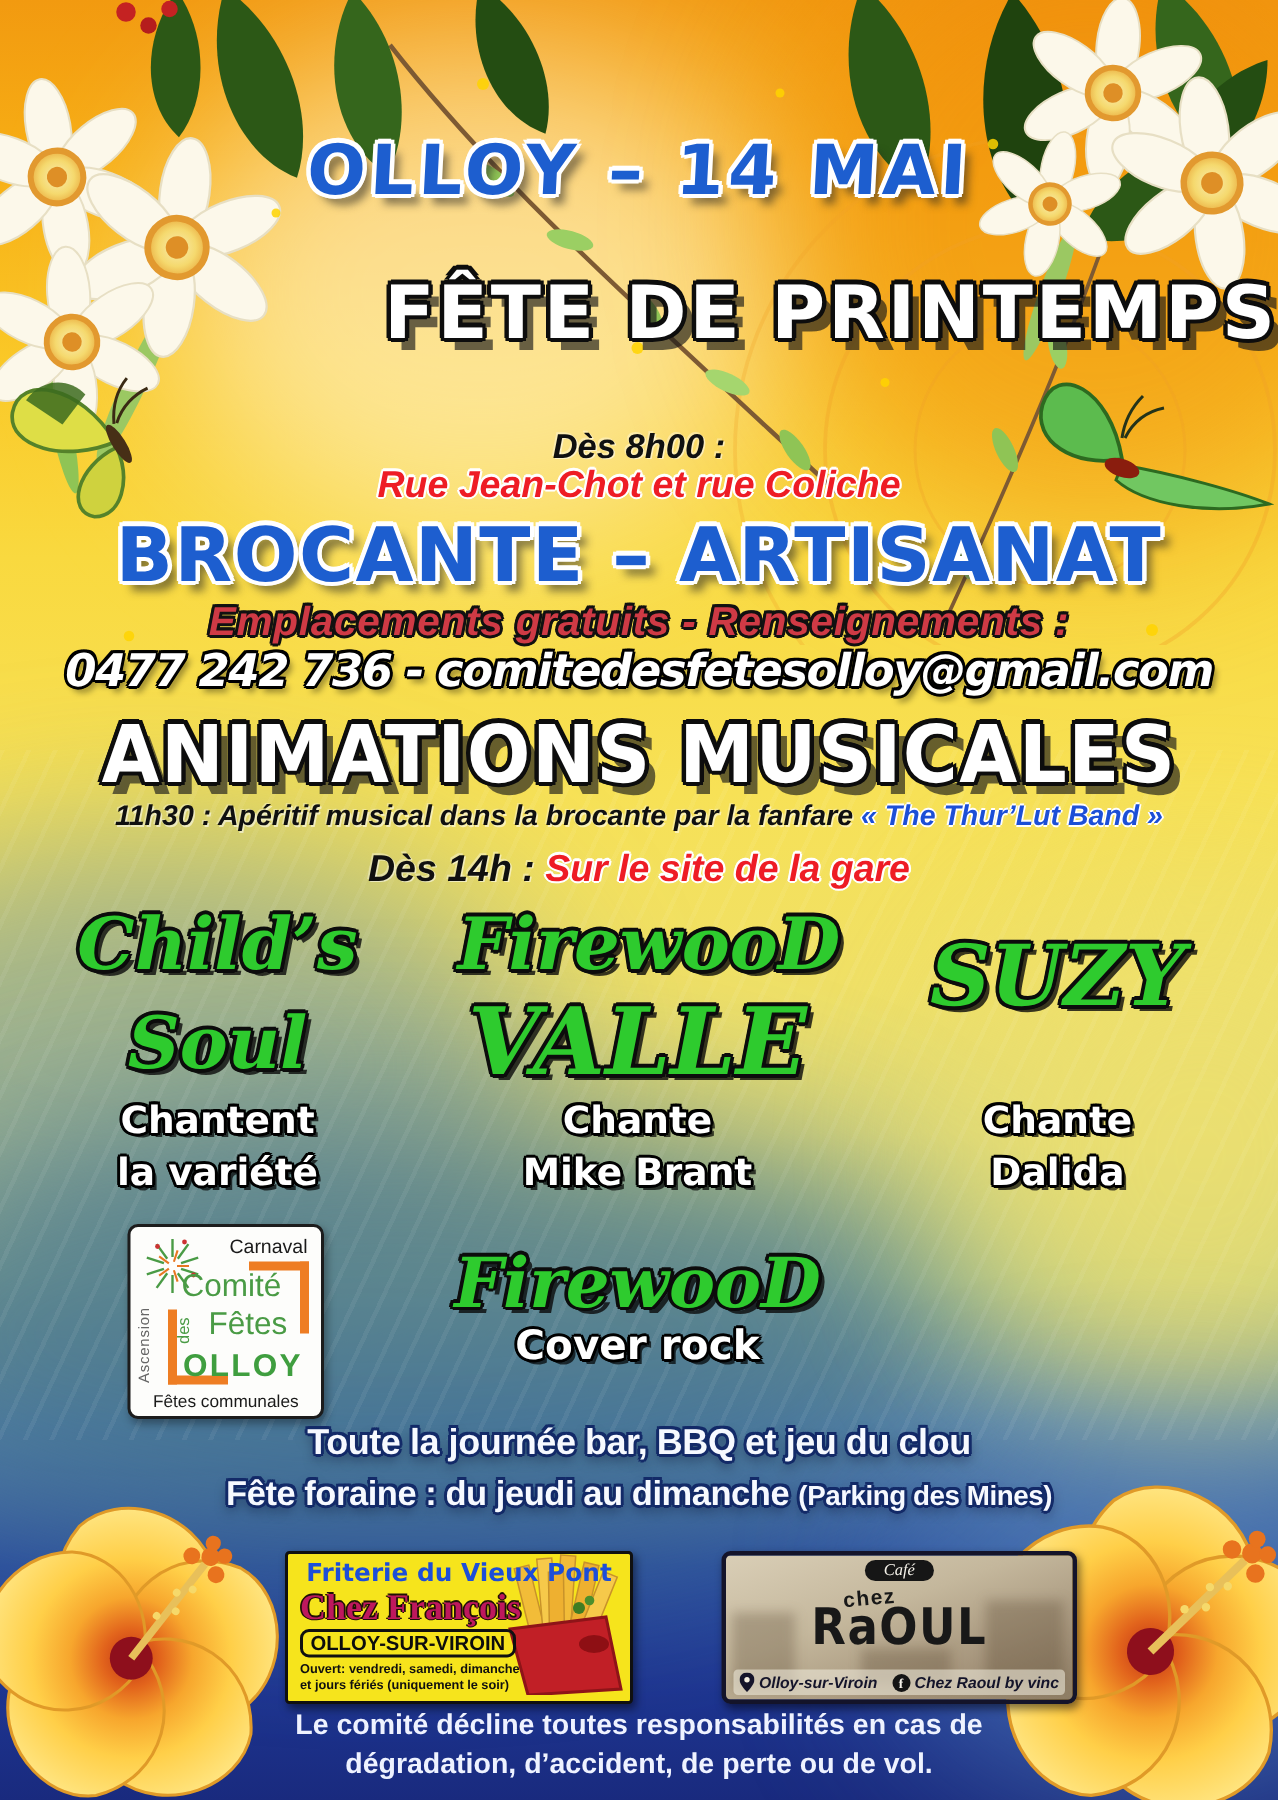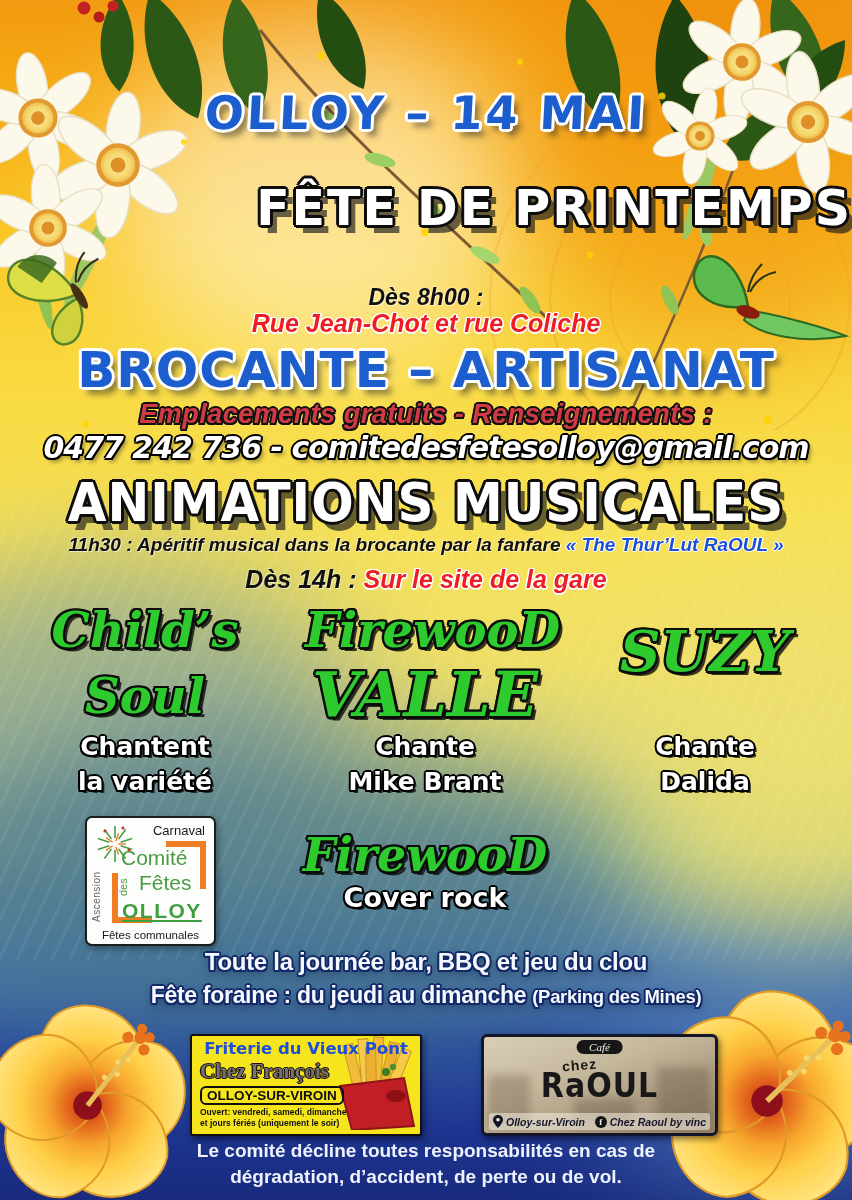--- a/index.html
+++ b/index.html
@@ -73,36 +73,36 @@
     border-radius:7px;box-shadow:2px 3px 6px rgba(0,0,0,.35);font-family:"Liberation Sans",sans-serif;}
   .logo .carnaval{position:absolute;top:5px;right:9px;font-size:13px;color:#1a1a1a;}
   .logo .br-tr{position:absolute;top:23px;right:8px;width:34px;height:42px;
     border-top:6px solid #ee7d23;border-right:6px solid #ee7d23;}
   .logo .br-bl{position:absolute;bottom:21px;left:25px;width:34px;height:44px;
     border-bottom:6px solid #ee7d23;border-left:6px solid #ee7d23;}
   .logo .comite{position:absolute;top:28px;left:34px;font-size:21px;color:#4a9b45;}
   .logo .des{position:absolute;left:30px;top:78px;transform:rotate(-90deg);transform-origin:0 0;
     font-size:11px;color:#4a9b45;}
   .logo .fetes{position:absolute;top:53px;left:52px;font-size:21px;color:#4a9b45;}
-  .logo .olloy{position:absolute;top:81px;left:35px;font-size:21px;font-weight:bold;letter-spacing:1.5px;color:#3f9e3f;text-decoration:underline;}
+  .logo .olloy{position:absolute;top:81px;left:35px;font-size:21px;font-weight:bold;letter-spacing:1.5px;color:#3f9e3f;}
   .logo .asc{position:absolute;left:4px;top:104px;transform:rotate(-90deg);transform-origin:0 0;
     font-size:10px;color:#666;letter-spacing:.5px;}
   .logo .communales{position:absolute;bottom:3px;left:0;right:0;text-align:center;font-size:11.5px;color:#1a1a1a;}
 
   .l-foot1{top:948px;font-size:24px;font-weight:bold;letter-spacing:-.3px;}
   .l-foot2{top:982px;font-size:23px;font-weight:bold;letter-spacing:-.3px;}
   .l-foot2 .paren{font-size:18.5px;}
 
   
   .friterie{left:190px;top:1034px;width:228px;height:98px;background:#f6e41c;border:2px solid #101010;
     border-radius:3px;box-shadow:2px 3px 6px rgba(0,0,10,.5);overflow:hidden;}
   .friterie .ftitle{position:absolute;top:3px;left:0;right:0;text-align:center;font-size:16.5px;
     font-weight:bold;color:#1d4ed8;font-family:"DejaVu Sans",sans-serif;}
   .friterie .fname{position:absolute;top:23px;left:8px;font-family:"Liberation Serif",serif;
-    font-weight:bold;font-size:21px;color:#737373;
+    font-weight:bold;font-size:24px;color:#be185d;
     text-shadow:-1.2px 0 0 #201005,1.2px 0 0 #201005,0 -1.2px 0 #201005,0 1.2px 0 #201005;}
   .friterie .fcity{position:absolute;top:50px;left:8px;border:2.5px solid #101010;border-radius:6px;
     padding:0 5px;font-size:13.5px;font-weight:bold;color:#0d0d0d;}
   .friterie .fhours{position:absolute;bottom:5px;left:8px;width:155px;font-size:8.5px;font-weight:bold;
     color:#101010;line-height:1.3;}
   .friterie svg{position:absolute;right:0;top:0;}
 
   
   .raoul{left:461px;top:1034px;width:231px;height:96px;border:3px solid #14142a;border-radius:6px;
     background:linear-gradient(160deg,#d9ceb6 0%,#c4b79c 40%,#a4937a 75%,#8d7c63 100%);
@@ -273,21 +273,21 @@
 
   <div class="abs ctr s-black-it l-des8">Dès 8h00 :</div>
   <div class="abs ctr s-red l-streets">Rue Jean-Chot et rue Coliche</div>
   <div class="abs ctr comic s-blue-big l-brocante">BROCANTE – ARTISANAT</div>
   <div class="abs ctr s-crimson l-empl">Emplacements gratuits - Renseignements :</div>
   <div class="abs ctr comic s-white-mid l-contact">0477 242 736 - comitedesfetesolloy@gmail.com</div>
 
   <div class="abs ctr comic s-white-big l-anim">ANIMATIONS MUSICALES</div>
   <div class="abs ctr l-aper">
     <span class="s-black-it">11h30 : Apéritif musical dans la brocante par la fanfare</span>
-    <span class="s-band-blue">« The Thur’Lut RaOUL »</span>
+    <span class="s-band-blue">« The Thur’Lut Band »</span>
   </div>
   <div class="abs ctr l-des14">
     <span class="s-black-it">Dès 14h :</span>
     <span class="s-red">Sur le site de la gare</span>
   </div>
 
   
   <div class="act act-1">
     <div class="serifact s-green-act n1">Child’s</div>
     <div class="serifact s-green-act n2">Soul</div>

